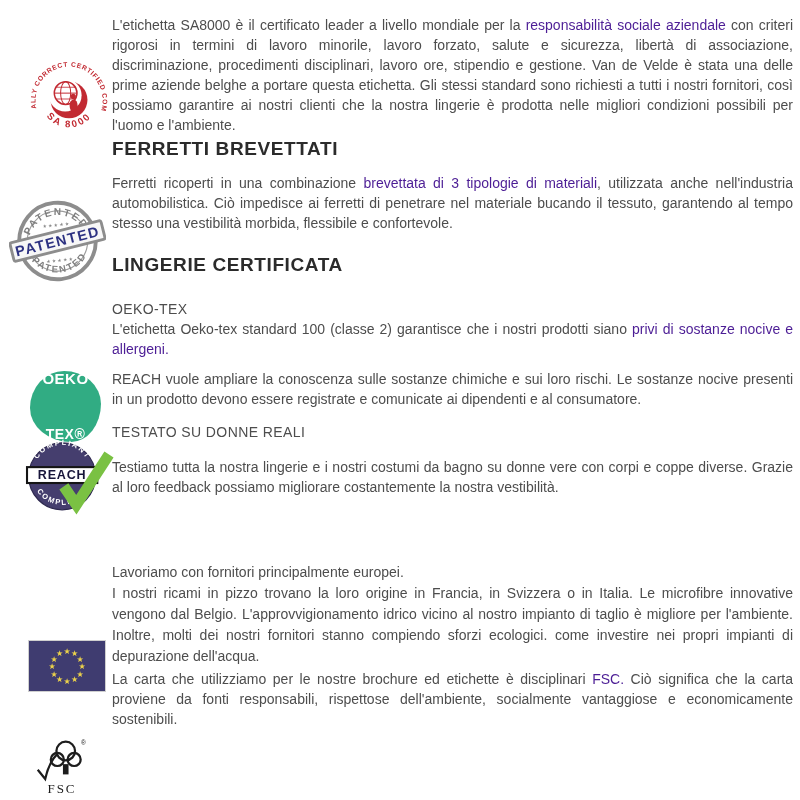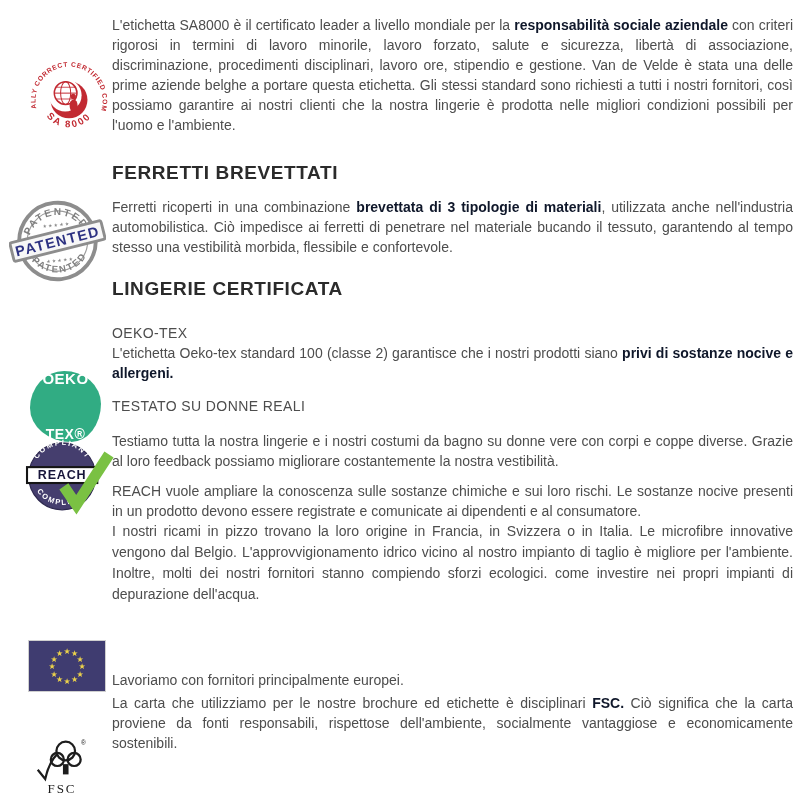--- a/index.html
+++ b/index.html
@@ -1,28 +1,28 @@
 <!DOCTYPE html>
 <html><head>
 <meta charset="utf-8">
 <style>
   * { margin:0; padding:0; box-sizing:border-box; }
   html,body { width:800px; height:800px; background:#ffffff; overflow:hidden;
     font-family:"Liberation Sans", sans-serif; }
   .page { position:relative; width:800px; height:800px; background:#fff; }
   .content { position:absolute; left:112px; right:7px; top:15px; color:#4d4d4d; }
   p.body { font-size:14px; line-height:20px; text-align:justify; color:#4d4d4d; }
-  p.body b { font-weight:700; color:#0f172a; }
+  p.body b { font-weight:400; color:#4c1d95; }
   h1.t1 { font-size:17px; line-height:22px; font-weight:600; color:#262626;
     letter-spacing:.6px; margin-bottom:5px; }
   h2.t2 { font-size:19px; line-height:24px; font-weight:700; color:#2b2b2b;
     letter-spacing:.6px; }
   .sub { font-size:14px; line-height:20px; font-weight:400; color:#4d4d4d;
     letter-spacing:.4px; }
-  .mt-ferretti { margin-top:26px; margin-bottom:12px; }
+  .mt-ferretti { margin-top:2px; margin-bottom:12px; }
   .mt-lingerie { margin-top:20px; margin-bottom:4px; }
   .mt-oeko { margin-top:22px; }
   .mt-reach { margin-top:10px; }
   .mt-testato { margin-top:13px; }
   .mt-testato-p { margin-top:15px; }
   .mt-eu { margin-top:65px; }
   .eu-block p.body { line-height:21px; }
   .mt-fsc { margin-top:2px; }
   .badge { position:absolute; }
   .b-sa8000 { left:27px; top:53px; width:84px; height:92px; }
@@ -153,31 +153,31 @@
     <section>
       <h2 class="t2 mt-lingerie">LINGERIE CERTIFICATA</h2>
     </section>
 
     <section>
       <div class="sub mt-oeko">OEKO-TEX</div>
       <p class="body"><span>L'etichetta Oeko-tex standard 100 (classe 2) garantisce che i nostri prodotti siano </span><b>privi di sostanze nocive e allergeni.</b></p>
     </section>
 
     <section>
+      <p class="body mt-reach"><span>REACH vuole ampliare la conoscenza sulle sostanze chimiche e sui loro rischi. Le sostanze nocive presenti in un prodotto devono essere registrate e comunicate ai dipendenti e al consumatore.</span></p>
+    </section>
+
+    <section>
       <div class="sub mt-testato">TESTATO SU DONNE REALI</div>
       <p class="body mt-testato-p"><span>Testiamo tutta la nostra lingerie e i nostri costumi da bagno su donne vere con corpi e coppe diverse. Grazie al loro feedback possiamo migliorare costantemente la nostra vestibilità.</span></p>
     </section>
 
-    <section>
-      <p class="body mt-reach"><span>REACH vuole ampliare la conoscenza sulle sostanze chimiche e sui loro rischi. Le sostanze nocive presenti in un prodotto devono essere registrate e comunicate ai dipendenti e al consumatore.</span></p>
-    </section>
-
     <section class="eu-block">
+      <p class="body mt-eu">Lavoriamo con fornitori principalmente europei.</p>
       <p class="body"><span>I nostri ricami in pizzo trovano la loro origine in Francia, in Svizzera o in Italia. Le microfibre innovative vengono dal Belgio. L'approvvigionamento idrico vicino al nostro impianto di taglio è migliore per l'ambiente. Inoltre, molti dei nostri fornitori stanno compiendo sforzi ecologici. come investire nei propri impianti di depurazione dell'acqua.</span></p>
-      <p class="body mt-eu">Lavoriamo con fornitori principalmente europei.</p>
     </section>
 
     <section>
       <p class="body mt-fsc"><span>La carta che utilizziamo per le nostre brochure ed etichette è disciplinari </span><b>FSC.</b><span> Ciò significa che la carta proviene da fonti responsabili, rispettose dell'ambiente, socialmente vantaggiose e economicamente sostenibili.</span></p>
     </section>
 
   </div>
 </div>
 
 </body></html>

